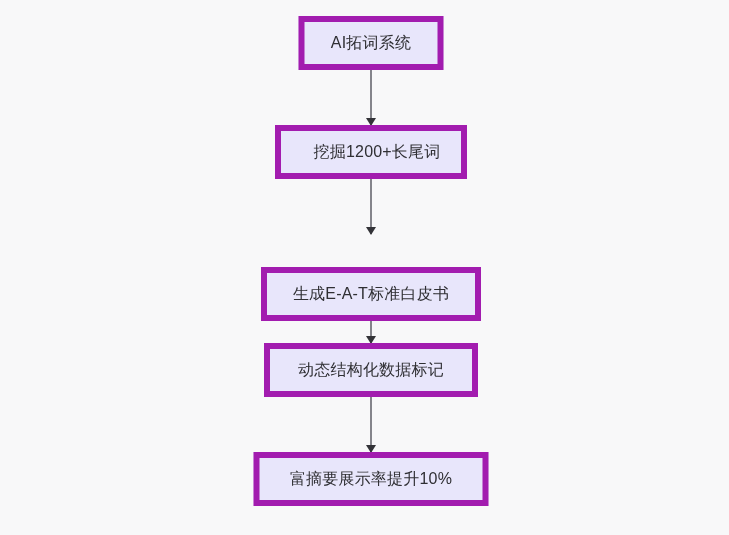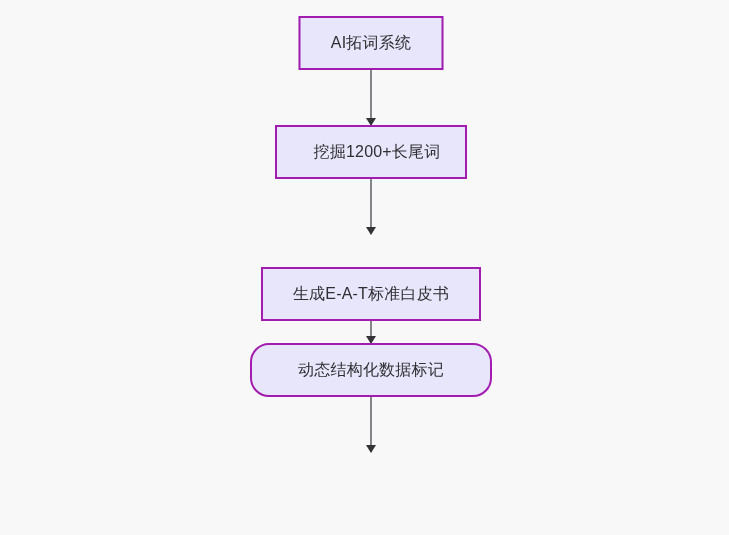--- a/index.html
+++ b/index.html
@@ -15,21 +15,21 @@
   }
   #flow-canvas {
     position: relative;
     width: 729px;
     height: 535px;
   }
   .node {
     position: absolute;
     box-sizing: border-box;
     background: #e8e6fb;
-    border: 2px solid #a21caf;
+    border: 6px solid #a21caf;
     display: flex;
     align-items: center;
     justify-content: center;
     height: 54px;
     transform: translateX(-50%);
   }
   .node-label {
     font-size: 16px;
     line-height: 1;
     color: #2f2f33;
@@ -86,17 +86,20 @@
 
   <div class="node" style="left: 371px; top: 16px; width: 145px;">
     <span class="node-label">AI拓词系统</span>
   </div>
   <div class="node" style="left: 371px; top: 125px; width: 192px; padding-left: 12px;">
     <span class="node-label">挖掘1200+长尾词</span>
   </div>
   <div class="node" style="left: 371px; top: 234px; width: 220px; margin-top: 33px;">
     <span class="node-label">生成E-A-T标准白皮书</span>
   </div>
-  <div class="node" style="left: 371px; top: 343px; width: 242px; border-radius: 19px;">
+  <div class="node" style="left: 371px; top: 343px; width: 214px;">
     <span class="node-label">动态结构化数据标记</span>
+  </div>
+  <div class="node" style="left: 371px; top: 452px; width: 235px;">
+    <span class="node-label">富摘要展示率提升10%</span>
   </div>
 
 </div>
 
 </body></html>

